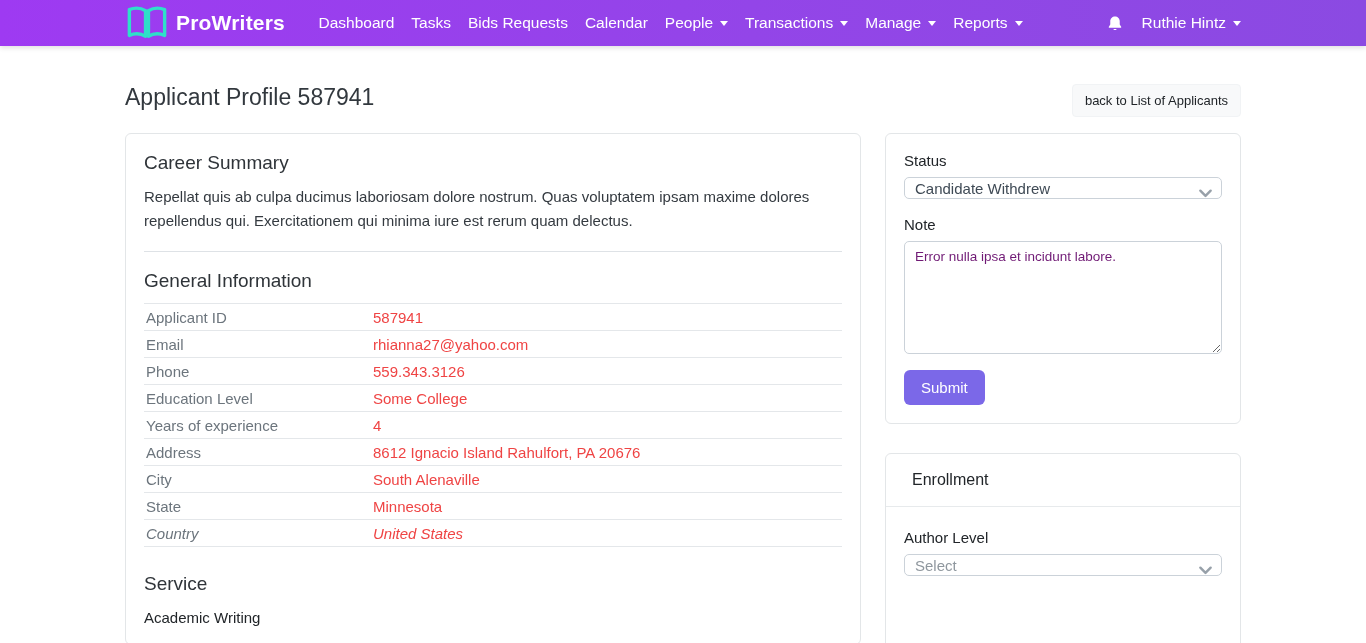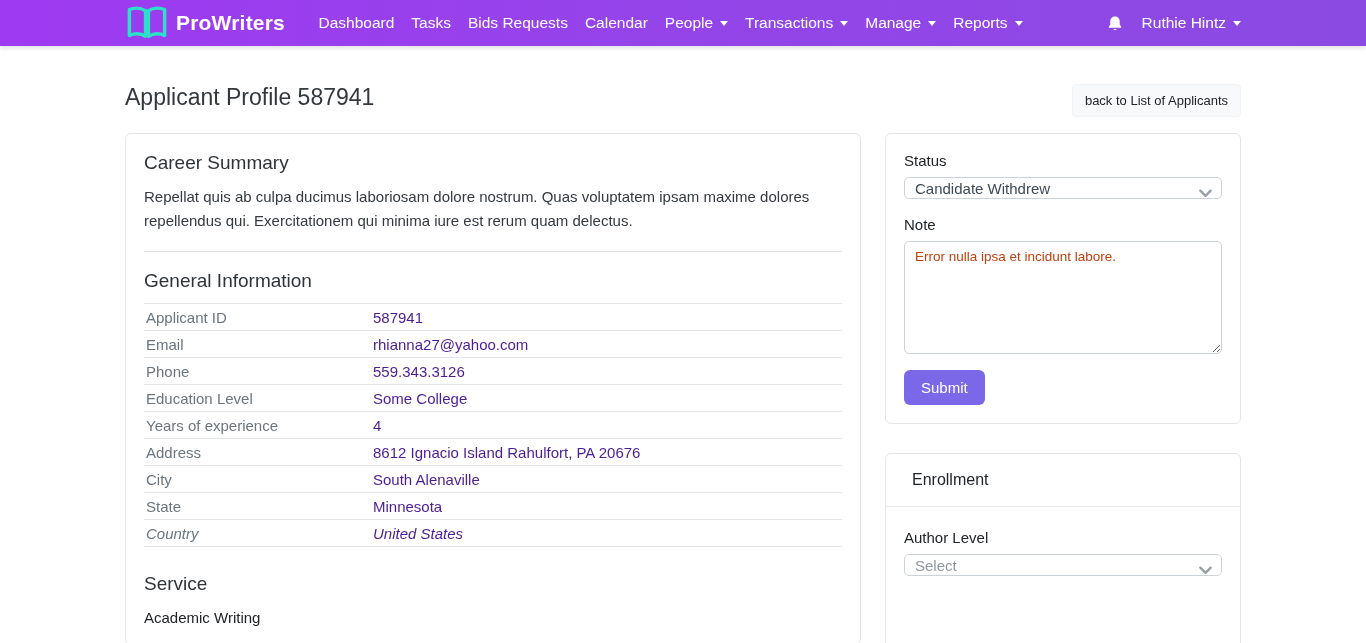--- a/index.html
+++ b/index.html
@@ -37,36 +37,36 @@
 
   
   .profile-card { padding:18px; }
   .section-h { font-size:19px; font-weight:500; color:#2f3439; margin-bottom:11px; }
   .summary-text { font-size:15px; line-height:24px; color:#343a40; max-width:688px; margin-bottom:4px; }
   .divider { border:none; border-top:1px solid #dee2e6; margin:18px 0; }
   .info-table { width:100%; border-collapse:collapse; font-size:15px; margin-bottom:8px; }
   .info-table td { border-top:1px solid #e4e7ea; padding:4.5px 2px; }
   .info-table tr:last-child td { border-bottom:1px solid #e4e7ea;font-style:italic; }
   .td-label { width:227px; color:#6c757d; }
-  .td-value { color:#4c1d95; }
+  .td-value { color:#ef4444; }
   .service-h { margin-top:26px; }
   .service-value { font-size:15px; color:#212529; padding-top:3px; }
 
   
   .status-card { padding:18px; }
   .field-label { font-size:15px; color:#212529; margin-bottom:8px; }
   .select-wrap { position:relative; margin-bottom:17px; }
   select.form-select { width:100%; height:22px; appearance:none; -webkit-appearance:none;
     border:1px solid #cbd2d9; border-radius:5px; background:#fff; color:#3f4a55;
     font-size:15px; padding:0 30px 0 10px; cursor:pointer;
     font-family:"Liberation Sans","DejaVu Sans",sans-serif; }
   select.form-select.placeholder { color:#8f979e; }
   .chev { position:absolute; right:9px; top:9px; pointer-events:none; }
   textarea.note-area { width:100%; height:113px; border:1px solid #cbd2d9; border-radius:5px;
-    padding:7px 10px; font-size:13.5px; color:#c2410c; resize:both;
+    padding:7px 10px; font-size:13.5px; color:#701a75; resize:both;
     font-family:"Liberation Sans","DejaVu Sans",sans-serif; margin-bottom:16px; display:block; }
   .submit-btn { background:#7b68e8; color:#fff; border:none; border-radius:6px;
     font-size:15px; padding:9px 17px; cursor:pointer;
     font-family:"Liberation Sans","DejaVu Sans",sans-serif; }
 
   .enroll-card { margin-top:29px; height:220px; overflow:hidden; }
   .enroll-header { padding:17px 26px; border-bottom:1px solid #e7eaec; font-size:16px; color:#212529; }
   .enroll-body { padding:22px 18px 18px 18px; }
 </style>
 </head>

